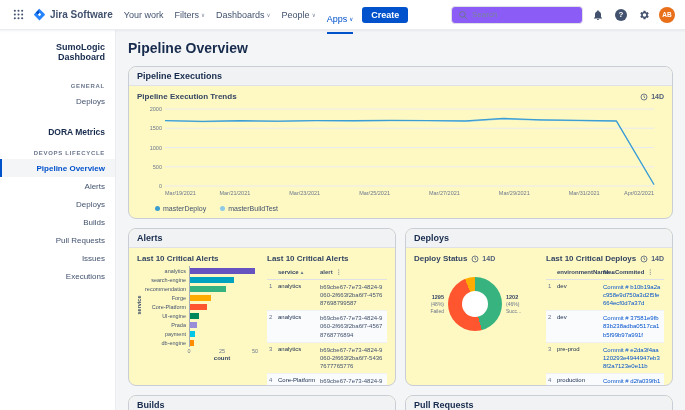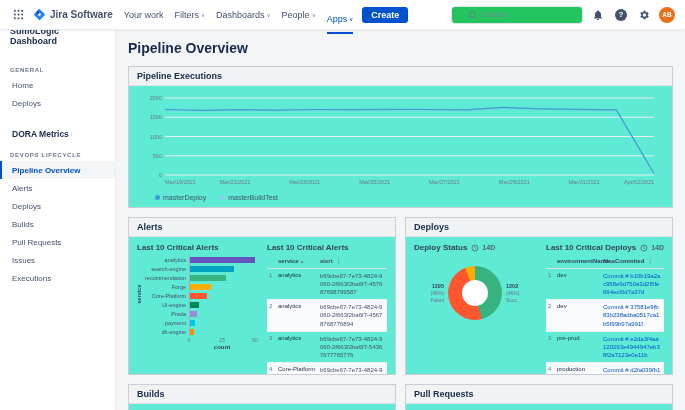--- a/index.html
+++ b/index.html
@@ -16,42 +16,42 @@
   .navitems{display:flex;align-items:center;gap:11px;margin-left:4px;height:30px;}
   .nav-item{font-size:9px;color:var(--nav_text,#42526E);display:inline-flex;align-items:center;gap:2px;
     cursor:pointer;height:30px;white-space:nowrap;}
   .nav-item .chev{font-size:5.5px;color:#7A869A;margin-top:1px;}
   .nav-item.active{color:var(--accent,#0052CC);box-shadow:inset 0 -2px 0 var(--accent,#0052CC);margin-top:8px;}
   .nav-item.active .chev{color:var(--accent,#0052CC);}
   .create{background:var(--accent,#0052CC);color:#fff;border:none;border-radius:3px;
     font-size:9px;font-weight:700;padding:3px 9px;margin-left:2px;cursor:pointer;font-family:inherit;flex:none;}
   .spacer{flex:1;}
   .search{display:flex;align-items:center;gap:4px;border:1.5px solid #DFE1E6;border-radius:4px;
-    height:18px;padding:0 16px;width:132px;background:#22c55e;flex:none;}
+    height:18px;padding:0 6px;width:132px;background:#8b5cf6;flex:none;}
   .search input{border:none;outline:none;font-size:8px;width:100%;font-family:inherit;color:#172B4D;background:transparent;}
   .search input::placeholder{color:#7A869A;}
   .help-circle{width:12px;height:12px;border-radius:50%;background:#42526E;color:#fff;
     font-size:8px;font-weight:700;display:flex;align-items:center;justify-content:center;}
   .avatar{width:16px;height:16px;border-radius:50%;background:var(--avatar_bg,#E8701A);color:#fff;
     font-size:6.5px;font-weight:700;display:flex;align-items:center;justify-content:center;cursor:pointer;flex:none;}
 
   
-  .sidebar{position:absolute;top:14px;left:0;width:116px;bottom:0;background:#fff;
-    border-right:1px solid #EBECF0;padding-top:10px;z-index:2;}
+  .sidebar{position:absolute;top:30px;left:0;width:116px;bottom:0;background:#fff;
+    border-right:1px solid #EBECF0;padding-top:10px;z-index:2;text-align:right;}
   .sb-title{font-size:9px;font-weight:700;color:#172B4D;padding:2px 10px 12px;}
   .sb-section{font-size:6px;font-weight:700;letter-spacing:.7px;color:#6B778C;padding:9px 10px 3px;}
   .sb-item{font-size:8px;color:#42526E;padding:4.5px 10px;cursor:pointer;border-left:2px solid transparent;white-space:nowrap;}
   .sb-item.active{color:var(--accent,#0052CC);font-weight:700;border-left-color:var(--accent,#0052CC);background:#F4F5F7;}
   .sb-dora{margin-top:12px;color:#172B4D;font-weight:600;font-size:8.5px;}
 
   
   .main{position:absolute;left:116px;top:30px;right:0;bottom:0;background:var(--page_bg,#F4F5F7);
     overflow:hidden;padding:8px 12px;}
   .page-title{font-size:14px;font-weight:700;color:#172B4D;margin:2px 0 10px;}
-  .panel{background:#5eead4;border:1px solid var(--panel_border,#C9CED6);border-radius:0;margin-bottom:9px;overflow:hidden;}
+  .panel{background:#fef9c3;border:1px solid var(--panel_border,#C9CED6);border-radius:8px;margin-bottom:9px;overflow:hidden;}
   .panel-h{background:var(--panel_header_bg,#F1F2F4);border-bottom:1px solid #DFE1E6;
     padding:4px 8px;font-size:9px;font-weight:700;color:#172B4D;}
   .panel-b{padding:6px 8px;}
   .chart-head{display:flex;align-items:center;justify-content:space-between;margin-bottom:2px;}
   .chart-head.inline{justify-content:flex-start;gap:4px;}
   .chart-title,.sub{font-size:8px;font-weight:600;color:#344563;}
   .range{display:inline-flex;align-items:center;gap:3px;font-size:7px;font-weight:700;color:#505F79;cursor:pointer;}
   .legend{display:flex;justify-content:flex-start;gap:14px;font-size:7px;color:#42526E;
     align-items:center;margin-top:2px;padding-left:18px;}
   .legend-item{display:inline-flex;align-items:center;cursor:pointer;}
@@ -174,21 +174,20 @@
         <path fill="#42526E" d="M19.4 13a7.6 7.6 0 0 0 0-2l2.1-1.6-2-3.4-2.4 1a7.6 7.6 0 0 0-1.7-1L15 3.5h-4l-.4 2.5a7.6 7.6 0 0 0-1.7 1l-2.4-1-2 3.4L6.6 11a7.6 7.6 0 0 0 0 2l-2.1 1.6 2 3.4 2.4-1a7.6 7.6 0 0 0 1.7 1l.4 2.5h4l.4-2.5a7.6 7.6 0 0 0 1.7-1l2.4 1 2-3.4zM13 15.5a3.5 3.5 0 1 1 0-7 3.5 3.5 0 0 1 0 7z"></path>
       </svg>
   </span>
   <span class="avatar">AB</span>
 </header>
 
 <aside class="sidebar">
   <div class="sb-title">SumoLogic Dashboard</div>
   <div class="sb-section">GENERAL</div>
   <div id="sb-general">
-      <div class="sb-item">Home</div>
       <div class="sb-item">Deploys</div>
     </div>
   <div class="sb-item sb-dora">DORA Metrics</div>
   <div class="sb-section">DEVOPS LIFECYCLE</div>
   <div id="sb-devops">
       <div class="sb-item active">Pipeline Overview</div>
       <div class="sb-item">Alerts</div>
       <div class="sb-item">Deploys</div>
       <div class="sb-item">Builds</div>
       <div class="sb-item">Pull Requests</div>
@@ -196,20 +195,30 @@
       <div class="sb-item">Executions</div>
     </div>
 </aside>
 
 <main class="main">
   <h1 class="page-title">Pipeline Overview</h1>
 
   <section class="panel">
     <div class="panel-h">Pipeline Executions</div>
     <div class="panel-b">
+      <div class="chart-head">
+        <span class="chart-title">Pipeline Execution Trends</span>
+        <span class="range">
+          <svg width="8" height="8" viewBox="0 0 24 24">
+              <circle cx="12" cy="12" r="9" fill="none" stroke="#505F79" stroke-width="2.4"></circle>
+              <path d="M12 7v5l3.4 3.4" stroke="#505F79" stroke-width="2.4" fill="none"></path>
+            </svg>
+          <span>14D</span>
+        </span>
+      </div>
       <svg id="trend-chart" width="527" height="96">
           <line x1="28" x2="517" y1="83" y2="83" stroke="#EBECF0"></line>
           <text x="25" y="85" text-anchor="end" font-size="5.5" fill="#6B778C">0</text>
           <line x1="28" x2="517" y1="63.75" y2="63.75" stroke="#EBECF0"></line>
           <text x="25" y="65.75" text-anchor="end" font-size="5.5" fill="#6B778C">500</text>
           <line x1="28" x2="517" y1="44.5" y2="44.5" stroke="#EBECF0"></line>
           <text x="25" y="46.5" text-anchor="end" font-size="5.5" fill="#6B778C">1000</text>
           <line x1="28" x2="517" y1="25.25" y2="25.25" stroke="#EBECF0"></line>
           <text x="25" y="27.25" text-anchor="end" font-size="5.5" fill="#6B778C">1500</text>
           <line x1="28" x2="517" y1="6" y2="6" stroke="#EBECF0"></line>

